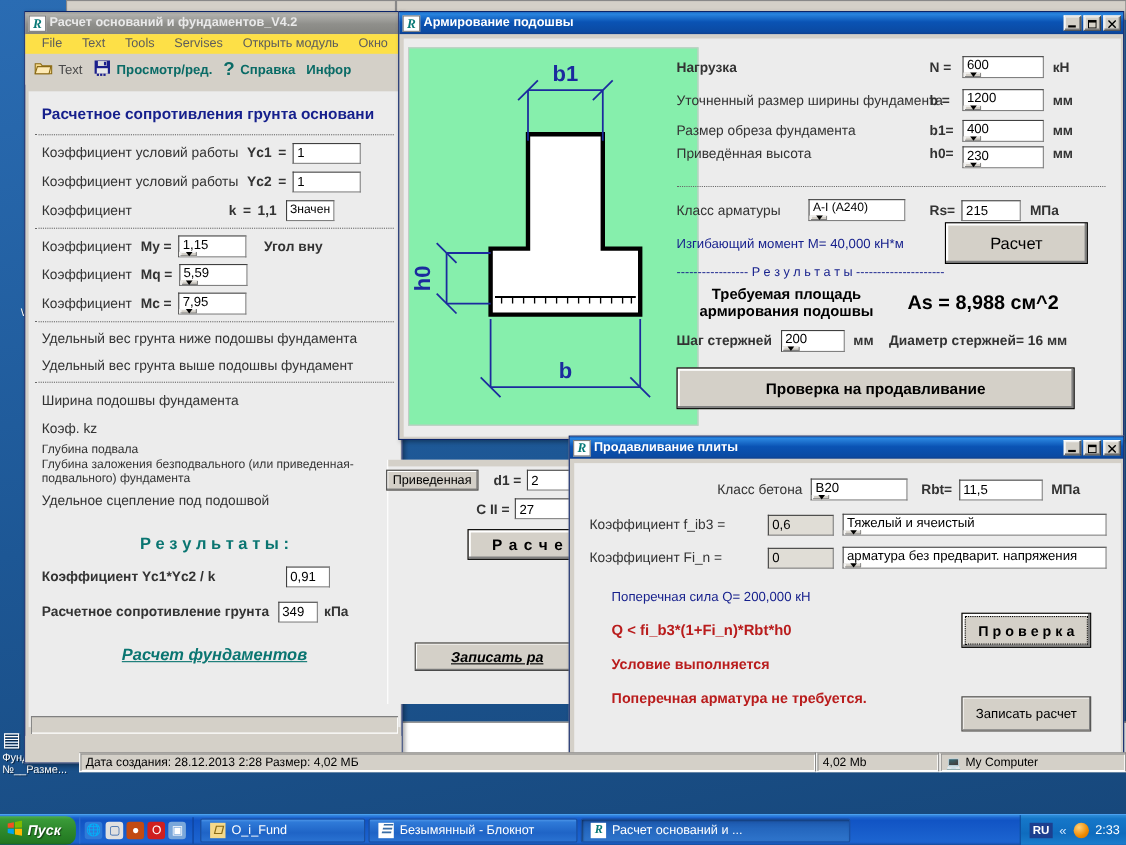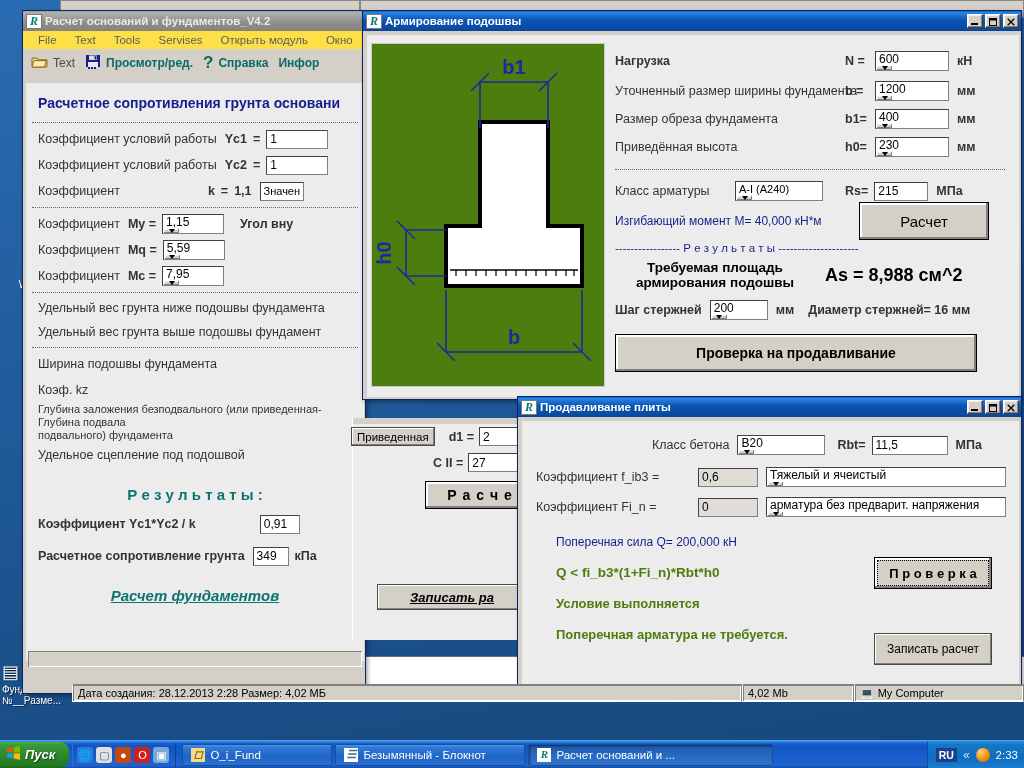--- a/index.html
+++ b/index.html
@@ -103,21 +103,21 @@
   }
   .combo .arw i { width:0;height:0;border-left:3px solid transparent;border-right:3px solid transparent;border-top:4px solid #000; display:block; }
 
   .btn {
     background:#d4d0c8; border:1px solid #000;
     box-shadow:inset -2px -2px 0 #808080, inset 2px 2px 0 #ffffff;
     display:flex; align-items:center; justify-content:center;
     font-size:13px; color:#000; font-family:"Liberation Sans", sans-serif;
   }
   .btn.thin { box-shadow:inset -1px -1px 0 #808080, inset 1px 1px 0 #ffffff; border:1px solid #4a4a4a; }
-  .green { color:#4d7c0f; }
+  .green { color:#b91c1c; }
 
   .link-teal {
     color:#0a7571; font-weight:bold; font-style:italic; font-size:15px;
     text-decoration:underline;
   }
 
   .statusbar {
     display:flex; align-items:center; height:18px;
     background:#d4d0c8; font-size:11px; color:#000;
   }
@@ -325,22 +325,22 @@
 
         <div class="dotline"></div>
 
         <div class="row" style="padding-left:6px; height:26px;">
           <span class="rlabel">Ширина подошвы фундамента</span>
         </div>
         <div class="row" style="padding-left:6px; height:26px;">
           <span class="rlabel">Коэф. kz</span>
         </div>
 
+        <div style="padding-left:6px; font-size:11px; color:#333; line-height:13px;">Глубина подвала</div>
         <div style="padding-left:6px; font-size:11px; color:#333; line-height:13px; white-space:nowrap;">Глубина заложения безподвального (или приведенная-</div>
-        <div style="padding-left:6px; font-size:11px; color:#333; line-height:13px;">Глубина подвала</div>
         <div style="padding-left:6px; font-size:11px; color:#333; line-height:13px;">подвального) фундамента</div>
 
         <div class="row" style="padding-left:6px; height:26px;">
           <span class="rlabel">Удельное сцепление под подошвой</span>
         </div>
 
         <div style="text-align:center; color:#0a7571; font-weight:bold; font-size:15px; padding:18px 0 8px 0;">Р е з у л ь т а т ы :</div>
 
         <div class="row" style="padding-left:6px;">
           <span class="rlabel bold">Коэффициент  Yc1*Yc2 / k</span>
@@ -402,21 +402,21 @@
         <div class="wbtn">
           <svg width="8" height="8">
               <path d="M0.7 0.7 L7.3 7.3 M7.3 0.7 L0.7 7.3" stroke="#000" stroke-width="1.3"></path>
             </svg>
         </div>
       </div>
     </div>
 
     <div style="position:absolute; left:4px; top:24px; width:652px; height:362px; background:#ececec;">
 
-      <div style="position:absolute; left:4px; top:8px; width:234px; height:344px; background:#4d7c0f; border:1px solid #c8c8c8;">
+      <div style="position:absolute; left:4px; top:8px; width:264px; height:344px; background:#86efac; border:1px solid #c8c8c8;">
         <svg width="234" height="344" viewBox="0 0 234 344">
 
           <path d="M108 78 L176 78 L176 182 L210 182 L210 242 L74 242 L74 182 L108 182 Z" fill="#ffffff" stroke="#000000" stroke-width="4"></path>
 
           <line x1="78" y1="226" x2="206" y2="226" stroke="#000" stroke-width="1.6"></line>
           <g stroke="#000" stroke-width="1.2">
             <line x1="84" y1="226" x2="84" y2="232"></line>
               <line x1="94" y1="226" x2="94" y2="232"></line>
             <line x1="104" y1="226" x2="104" y2="232"></line>
               <line x1="114" y1="226" x2="114" y2="232"></line>
@@ -491,21 +491,21 @@
           <span class="rlabel bold" style="width:30px;">b1=</span>
           <span class="combo" style="width:74px;">
             <span class="val">400</span>
             <span class="arw">
                 <i></i>
               </span>
           </span>
           <span class="rlabel bold" style="margin-left:8px;">мм</span>
         </div>
 
-        <div style="display:flex; align-items:center; height:28px;">
+        <div style="display:flex; align-items:flex-start; height:28px;">
           <span class="rlabel" style="width:230px;">Приведённая высота</span>
           <span class="rlabel bold" style="width:30px;">h0=</span>
           <span class="combo" style="width:74px;">
             <span class="val">230</span>
             <span class="arw">
                 <i></i>
               </span>
           </span>
           <span class="rlabel bold" style="margin-left:8px;">мм</span>
         </div>

